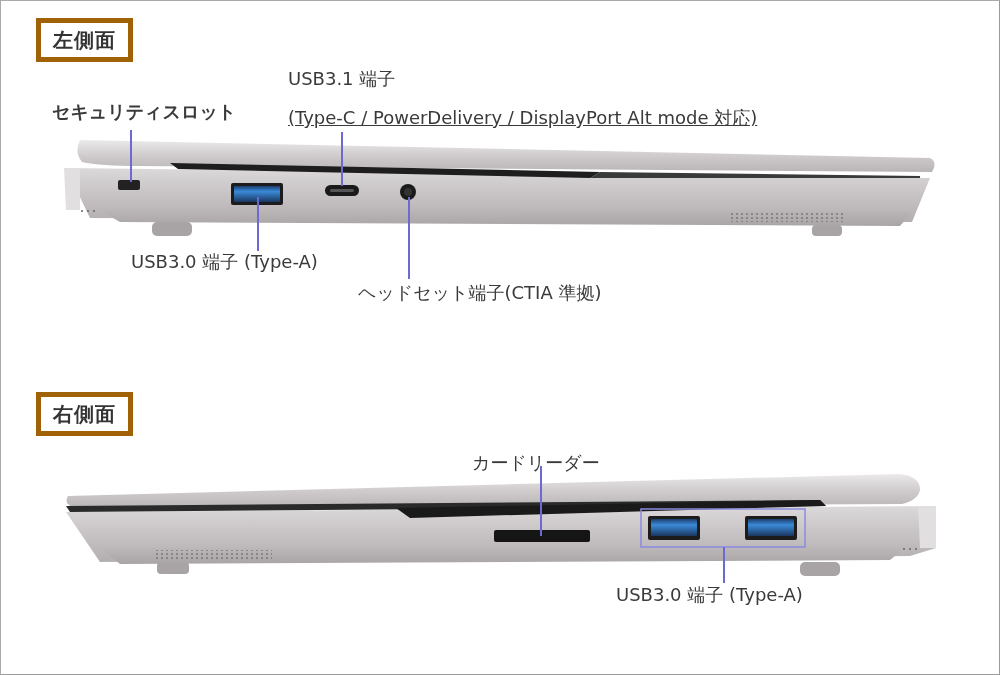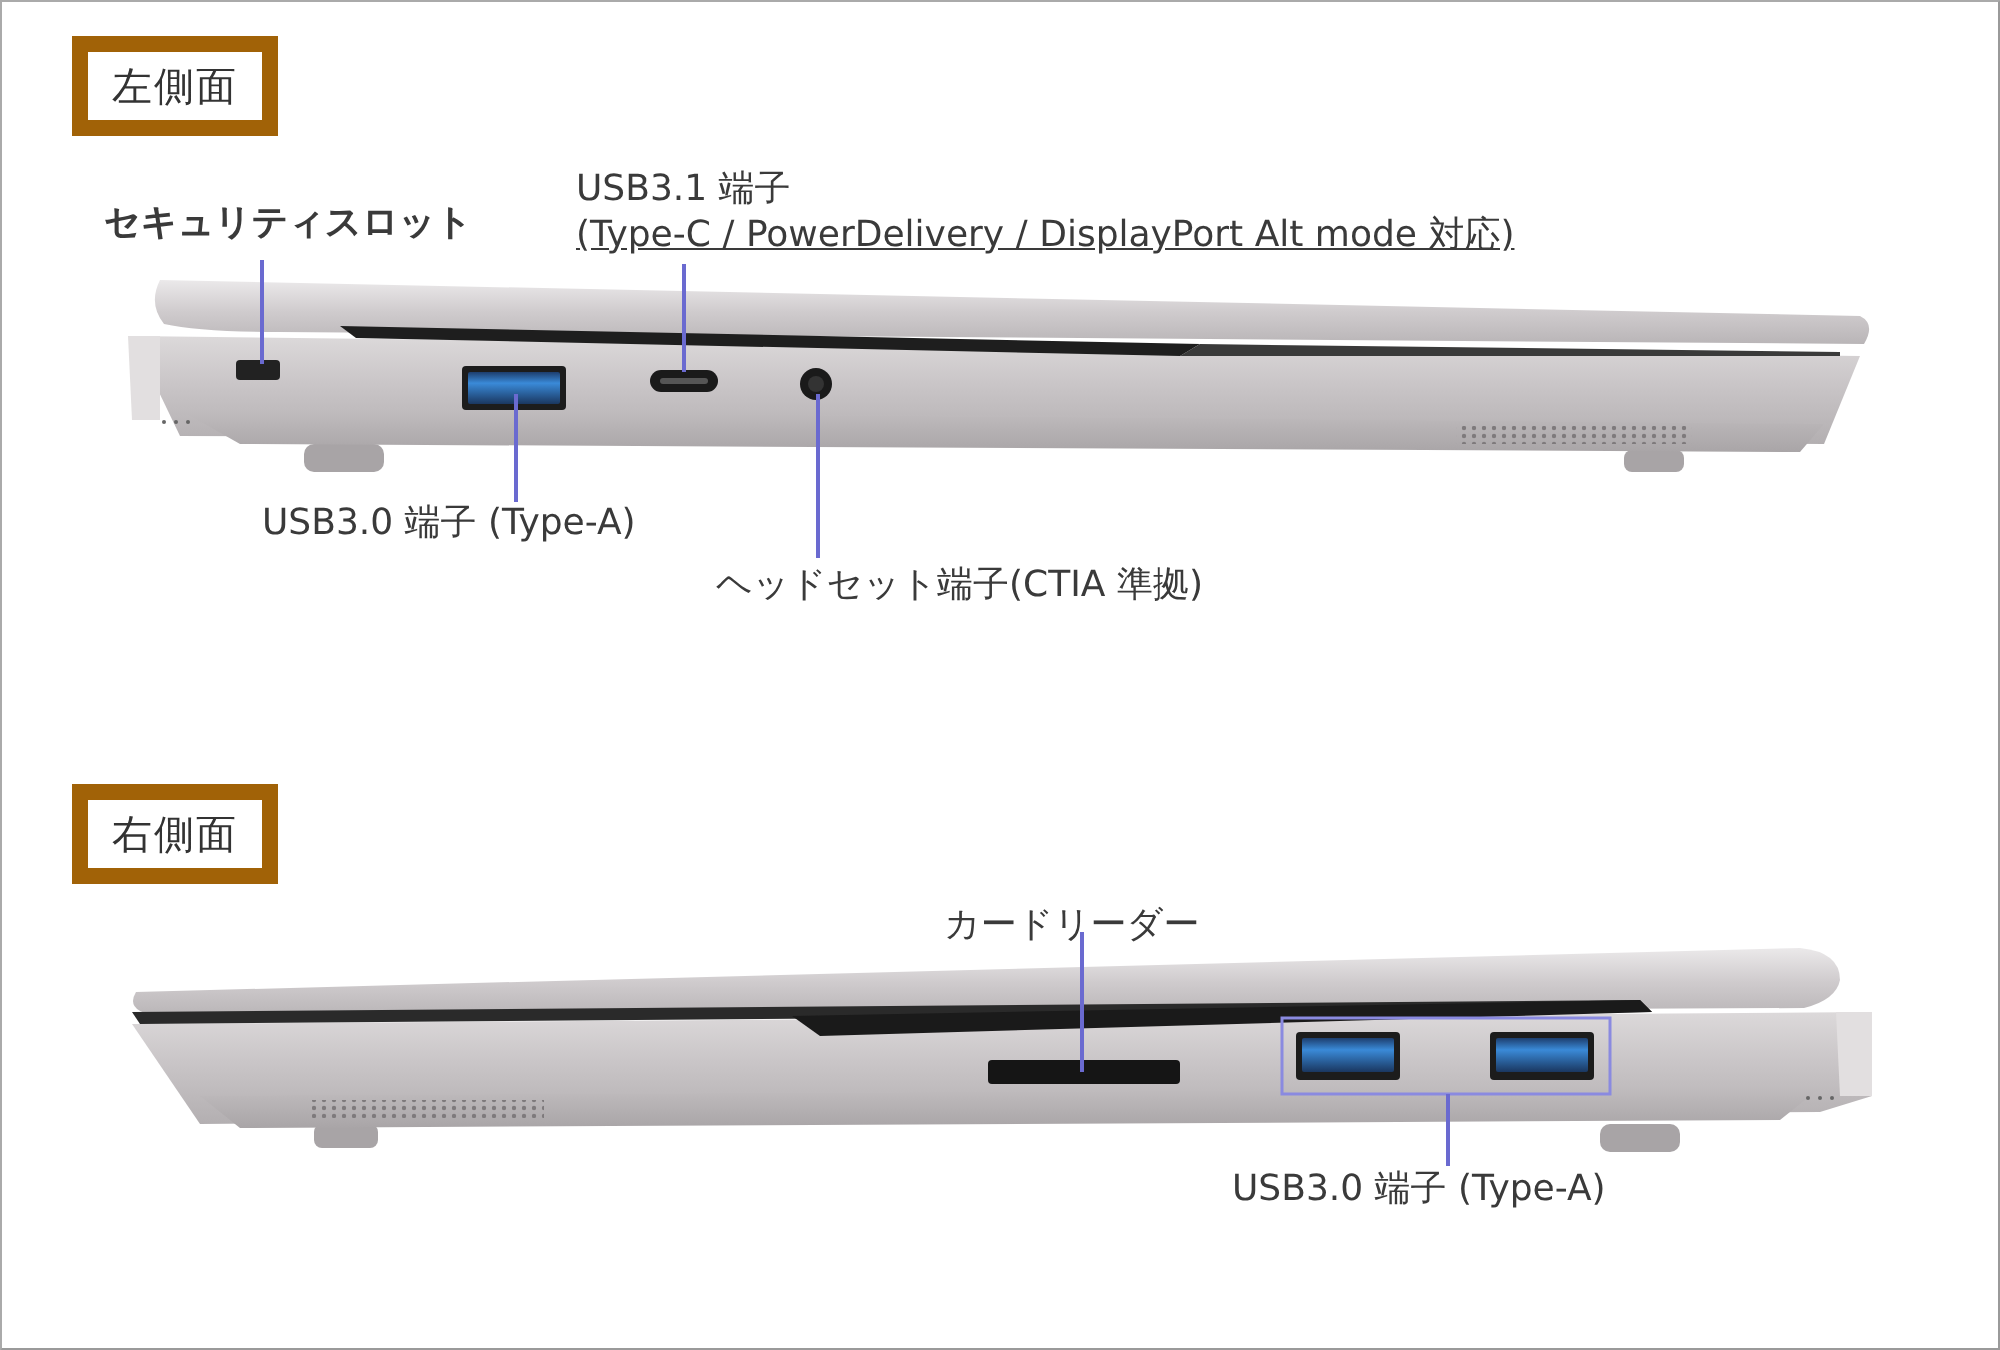--- a/index.html
+++ b/index.html
@@ -1,18 +1,18 @@
 <!DOCTYPE html>
 <html><head>
 <meta charset="utf-8">
 <style>
   html,body{margin:0;padding:0;background:#fff;}
   body{width:1000px;height:675px;position:relative;overflow:hidden;font-family:"DejaVu Sans","Liberation Sans",sans-serif;color:#333;}
   .frame{position:absolute;left:0;top:0;width:998px;height:673px;border:1px solid #aaa;border-right:2px solid #9a9a9a;border-bottom:2px solid #9a9a9a;box-sizing:content-box;}
-  .heading{position:absolute;border:8px solid #a16207;background:#fff;font-size:20px;line-height:34px;padding:0 12px;height:34px;color:#333;letter-spacing:1px;}
+  .heading{position:absolute;border:5px solid #a16207;background:#fff;font-size:20px;line-height:34px;padding:0 12px;height:34px;color:#333;letter-spacing:1px;font-weight:bold;}
   .label{position:absolute;font-size:18px;color:#3a3a3a;white-space:nowrap;line-height:22px;}
   .leader{position:absolute;background:#6a6ad0;width:1.5px;}
   svg{position:absolute;left:0;top:0;}
 </style>
 </head>
 <body>
 
 <div class="frame"></div>
 
 <svg width="1000" height="675">
@@ -108,19 +108,19 @@
 <div class="leader" style="left:257px;top:197px;height:54px;"></div>
 <div class="leader" style="left:408px;top:197px;height:82px;"></div>
 
 <div class="leader" style="left:540px;top:466px;height:70px;"></div>
 <div class="leader" style="left:723px;top:547px;height:36px;"></div>
 
 <div class="heading" style="left:36px;top:18px;">左側面</div>
 <div class="heading" style="left:36px;top:373px;margin-top:19px;">右側面</div>
 
 <div class="label" style="left:52px;top:101px;font-weight:bold;">セキュリティスロット</div>
-<div class="label" style="left:288px;top:84px;">USB3.1 端子</div>
+<div class="label" style="left:288px;top:68px;">USB3.1 端子</div>
 <div class="label" style="left:288px;top:107px;text-decoration:underline;">(Type-C / PowerDelivery / DisplayPort Alt mode 対応)</div>
 <div class="label" style="left:131px;top:251px;">USB3.0 端子 (Type-A)</div>
 <div class="label" style="left:358px;top:282px;text-align:right;">ヘッドセット端子(CTIA 準拠)</div>
 
 <div class="label" style="left:472px;top:452px;">カードリーダー</div>
 <div class="label" style="left:616px;top:584px;">USB3.0 端子 (Type-A)</div>
 
 </body></html>

